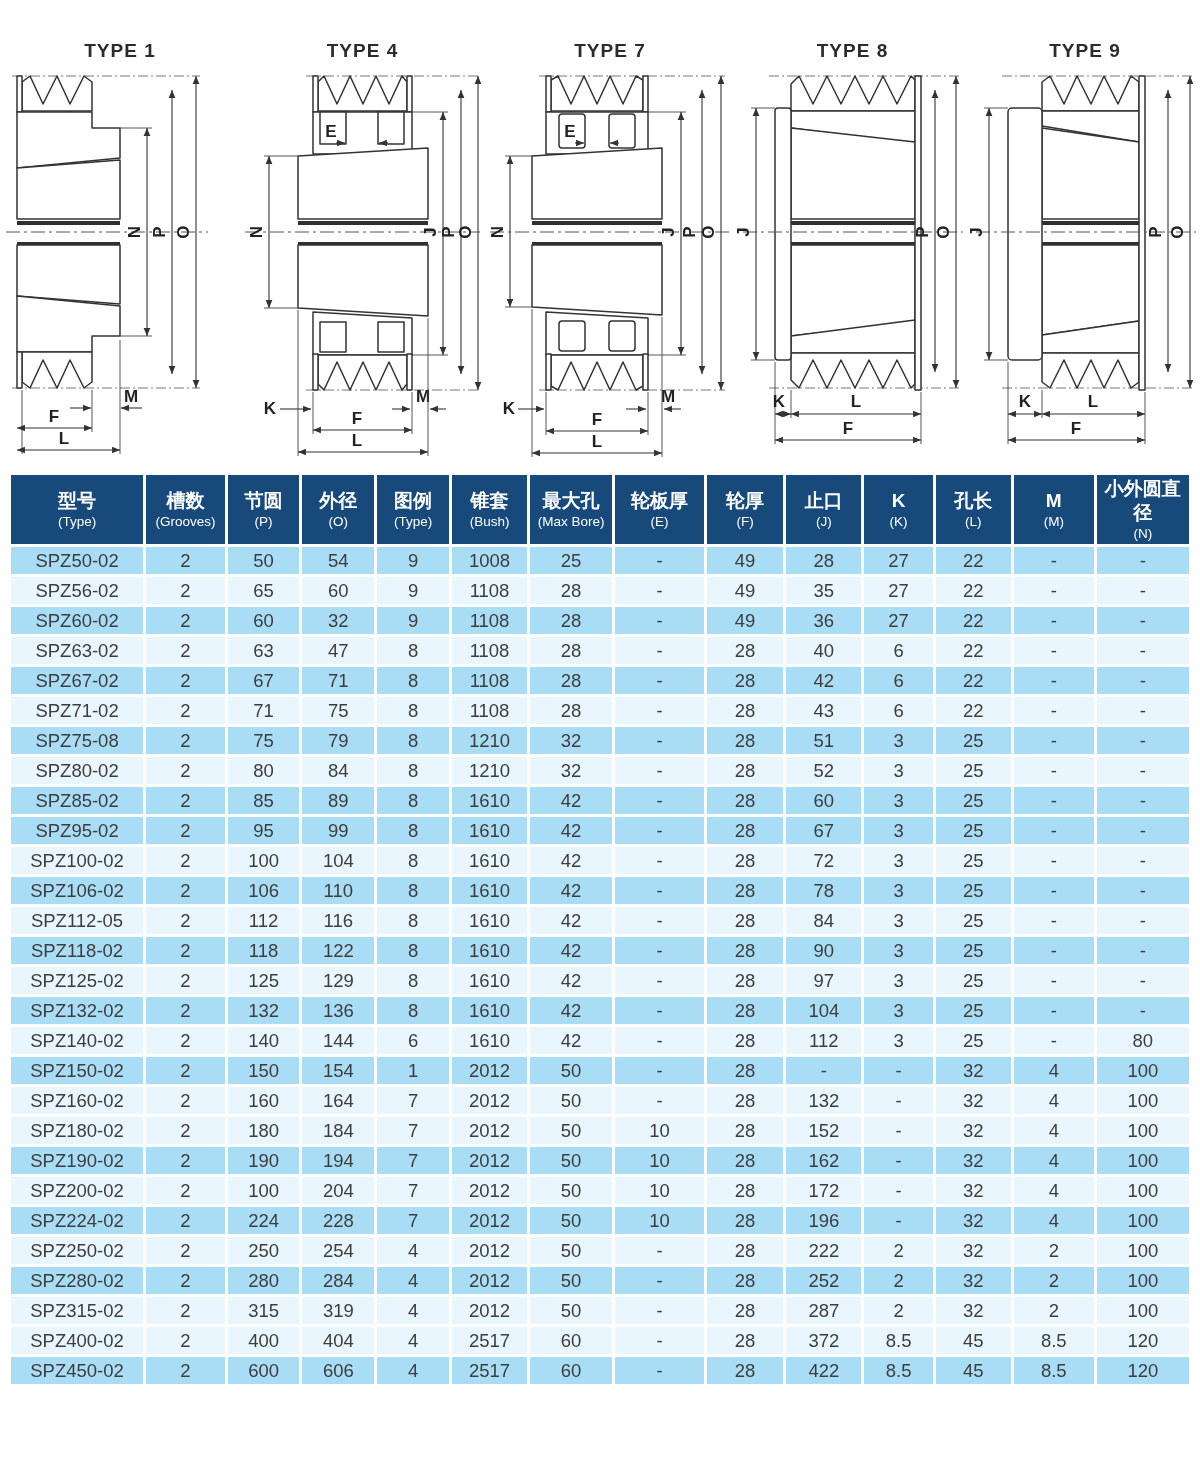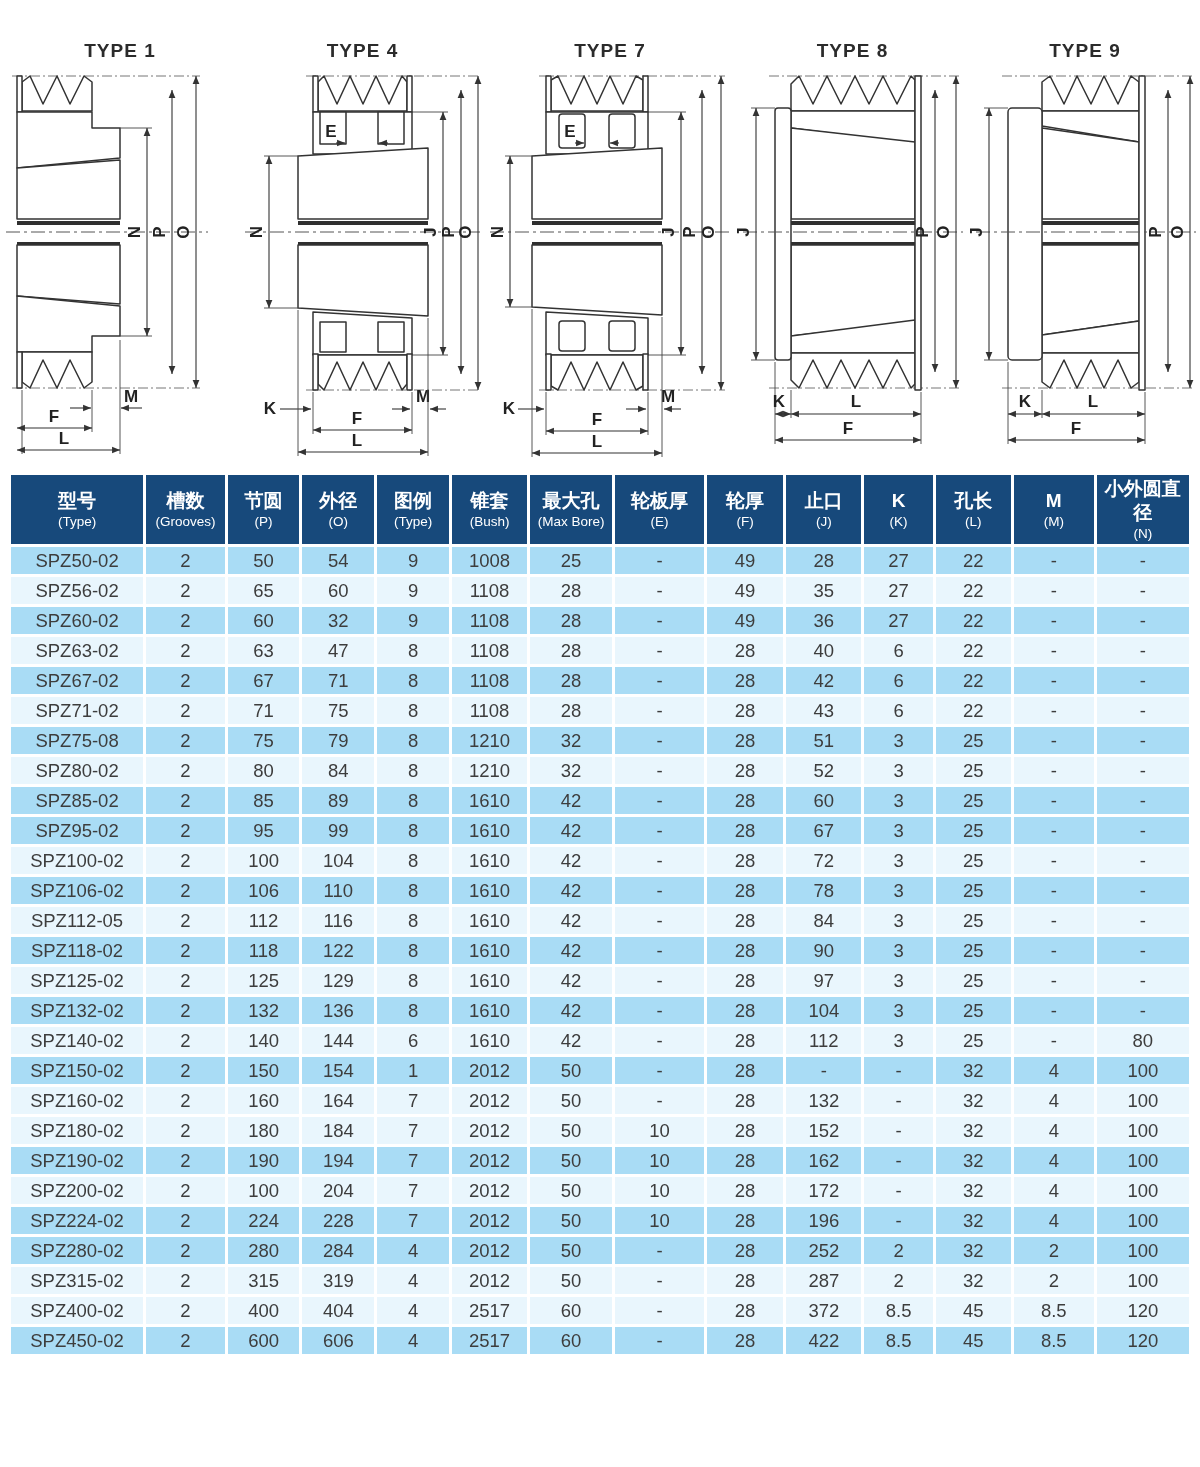--- a/index.html
+++ b/index.html
@@ -778,20 +778,36 @@
         <td>2012</td>
         <td>50</td>
         <td>10</td>
         <td>28</td>
         <td>196</td>
         <td>-</td>
         <td>32</td>
         <td>4</td>
         <td>100</td>
       </tr>
+      <tr class="light">
+        <td>SPZ250-02</td>
+        <td>2</td>
+        <td>250</td>
+        <td>254</td>
+        <td>4</td>
+        <td>2012</td>
+        <td>50</td>
+        <td>-</td>
+        <td>28</td>
+        <td>222</td>
+        <td>2</td>
+        <td>32</td>
+        <td>2</td>
+        <td>100</td>
+      </tr>
       <tr class="blue">
         <td>SPZ280-02</td>
         <td>2</td>
         <td>280</td>
         <td>284</td>
         <td>4</td>
         <td>2012</td>
         <td>50</td>
         <td>-</td>
         <td>28</td>

